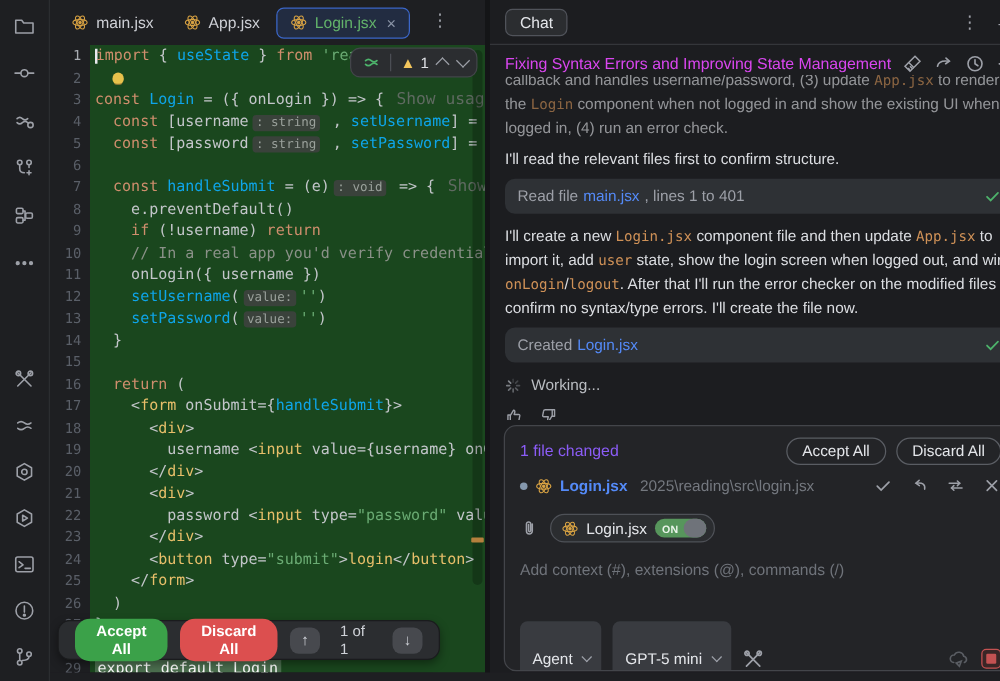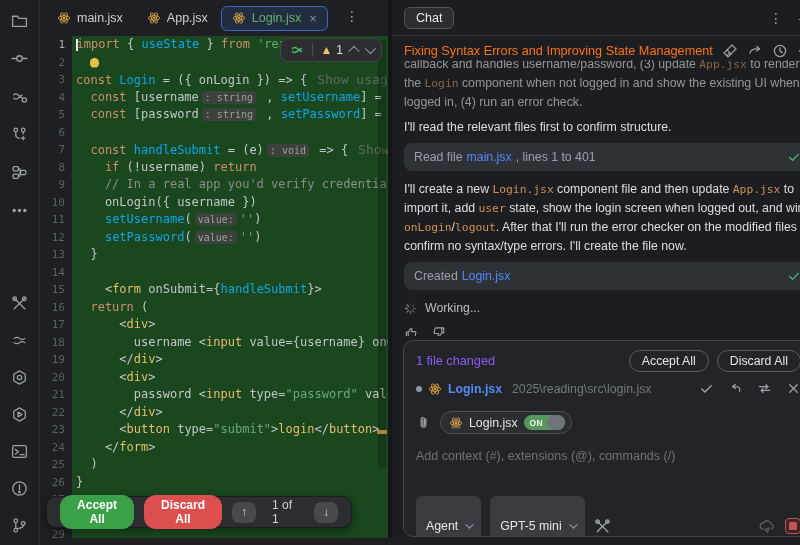--- a/index.html
+++ b/index.html
@@ -70,21 +70,21 @@
   
   .divider { width:4px; flex:0 0 4px; background:#141517; }
   .chat { flex:1; display:flex; flex-direction:column; background:#1c1d20; position:relative; }
   .chat-top { height:36px; display:flex; align-items:center; padding:0 12px; border-bottom:1px solid #34363a; }
   .chat-pill { border:1px solid #50535a; background:#2b2d30; border-radius:6px; padding:3px 11px;
     font-size:12.5px; color:#e4e6ea; cursor:pointer; }
   .chat-top .spacer { flex:1; }
   .top-ic { color:#9da0a8; cursor:pointer; margin-left:16px; font-size:14px; }
 
   .conv-head { height:24px; display:flex; align-items:center; padding:0 12px; margin-top:3px; }
-  .conv-title { font-size:12.7px; color:#f97316; flex:1; white-space:nowrap; overflow:hidden; }
+  .conv-title { font-size:12.7px; color:#d946ef; flex:1; white-space:nowrap; overflow:hidden; }
   .hic { width:16px; height:16px; color:#9da0a8; margin-left:9px; cursor:pointer; flex:0 0 auto; }
   .hic svg{ width:16px; height:16px; }
 
   .msgs { position:absolute; left:12px; right:14px; top:60px; height:276px; overflow:hidden;
     font-size:12.3px; line-height:18px; color:#dcdee2; }
   .msgs p { margin-bottom:7px; }
   .msgs p.clipped { margin-top:-5px; opacity:.62; }
   .icode { font-family:"DejaVu Sans Mono",monospace; font-size:11.3px; color:#cf9157; }
   .card { background:#2e3135; border-radius:8px; padding:5px 10px; display:flex; align-items:center;
     margin:4px 0 9px 0; font-size:12.3px; color:#9da0a8; cursor:pointer; }
@@ -296,29 +296,30 @@
           <div class="gl">29</div>
         </div>
       <div class="codecol" id="codecol">
           <div class="cl"><span class="caret"></span><span class="tk-kw">import </span><span class="tk-pl">{ </span><span class="tk-fn">useState</span><span class="tk-pl"> } </span><span class="tk-kw">from </span><span class="tk-str">'react'</span></div>
           <div class="cl"><span class="bulb"></span></div>
           <div class="cl"><span class="tk-kw">const </span><span class="tk-fn">Login</span><span class="tk-pl"> = ({ onLogin }) =&gt; {</span><span class="tk-hint">Show usages</span></div>
           <div class="cl"><span class="tk-kw">  const </span><span class="tk-pl">[username</span><span class="tk-inlay">: string</span><span class="tk-pl"> , </span><span class="tk-fn">setUsername</span><span class="tk-pl">] = </span></div>
           <div class="cl"><span class="tk-kw">  const </span><span class="tk-pl">[password</span><span class="tk-inlay">: string</span><span class="tk-pl"> , </span><span class="tk-fn">setPassword</span><span class="tk-pl">] = </span></div>
           <div class="cl"></div>
           <div class="cl"><span class="tk-kw">  const </span><span class="tk-fn">handleSubmit</span><span class="tk-pl"> = (e)</span><span class="tk-inlay">: void</span><span class="tk-pl"> =&gt; {</span><span class="tk-hint">Show usages</span></div>
+          <div class="cl"><span class="tk-pl">    e.preventDefault()</span></div>
           <div class="cl"><span class="tk-kw">    if </span><span class="tk-pl">(!username) </span><span class="tk-kw">return</span></div>
           <div class="cl"><span class="tk-cmt">    // In a real app you'd verify credentials here</span></div>
           <div class="cl"><span class="tk-pl">    onLogin({ username })</span></div>
           <div class="cl"><span class="tk-pl">    </span><span class="tk-fn">setUsername</span><span class="tk-pl">(</span><span class="tk-inlay">value:</span><span class="tk-str">''</span><span class="tk-pl">)</span></div>
           <div class="cl"><span class="tk-pl">    </span><span class="tk-fn">setPassword</span><span class="tk-pl">(</span><span class="tk-inlay">value:</span><span class="tk-str">''</span><span class="tk-pl">)</span></div>
           <div class="cl"><span class="tk-pl">  }</span></div>
           <div class="cl"></div>
+          <div class="cl"><span class="tk-kw">  return</span><span class="tk-pl"> (</span></div>
           <div class="cl"><span class="tk-pl">    &lt;</span><span class="tk-tag">form</span><span class="tk-pl"> onSubmit={</span><span class="tk-fn">handleSubmit</span><span class="tk-pl">}&gt;</span></div>
-          <div class="cl"><span class="tk-kw">  return</span><span class="tk-pl"> (</span></div>
           <div class="cl"><span class="tk-pl">      &lt;</span><span class="tk-tag">div</span><span class="tk-pl">&gt;</span></div>
           <div class="cl"><span class="tk-pl">        username &lt;</span><span class="tk-tag">input</span><span class="tk-pl"> value={username} onChange={e =&gt; setUsername(e.target.value)} /&gt;</span></div>
           <div class="cl"><span class="tk-pl">      &lt;/</span><span class="tk-tag">div</span><span class="tk-pl">&gt;</span></div>
           <div class="cl"><span class="tk-pl">      &lt;</span><span class="tk-tag">div</span><span class="tk-pl">&gt;</span></div>
           <div class="cl"><span class="tk-pl">        password &lt;</span><span class="tk-tag">input</span><span class="tk-pl"> type=</span><span class="tk-str">"password"</span><span class="tk-pl"> value={password} onChange={e =&gt; setPassword(e.target.value)} /&gt;</span></div>
           <div class="cl"><span class="tk-pl">      &lt;/</span><span class="tk-tag">div</span><span class="tk-pl">&gt;</span></div>
           <div class="cl"><span class="tk-pl">      &lt;</span><span class="tk-tag">button</span><span class="tk-pl"> type=</span><span class="tk-str">"submit"</span><span class="tk-pl">&gt;</span><span class="tk-tag">login</span><span class="tk-pl">&lt;/</span><span class="tk-tag">button</span><span class="tk-pl">&gt;</span></div>
           <div class="cl"><span class="tk-pl">    &lt;/</span><span class="tk-tag">form</span><span class="tk-pl">&gt;</span></div>
           <div class="cl"><span class="tk-pl">  )</span></div>
           <div class="cl"><span class="tk-pl">}</span></div>

